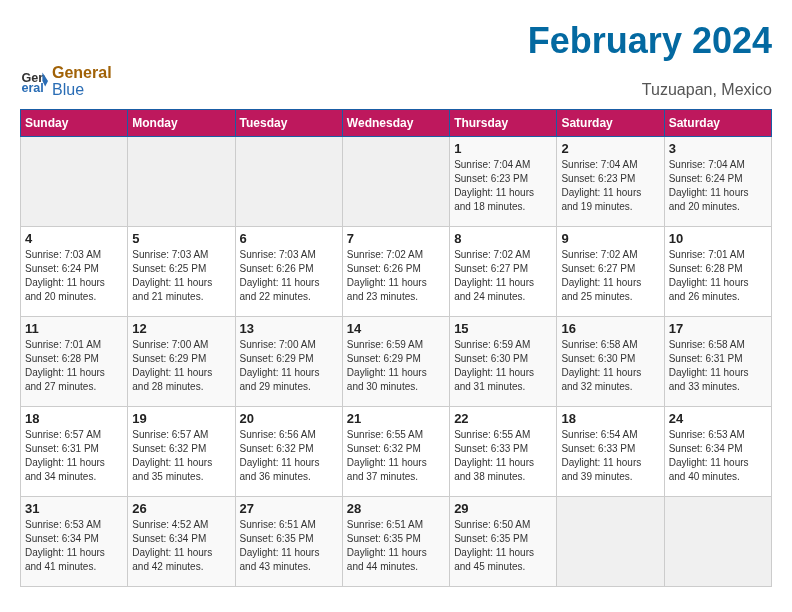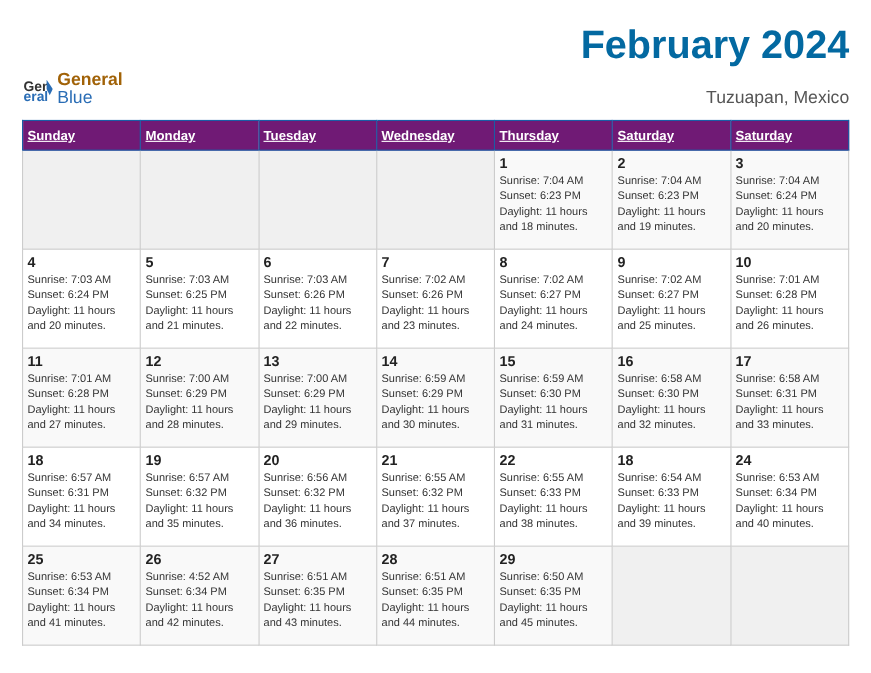--- a/index.html
+++ b/index.html
@@ -37,27 +37,26 @@
       font-size: 16px;
       color: #555;
       margin-top: 19px;
     }
     .calendar-table {
       width: 100%;
       border-collapse: collapse;
       font-size: 11px;
     }
     .calendar-table thead tr th {
-      background-color: #701a75;
+      background-color: #be185d;
       color: #fff;
       padding: 6px 4px;
       text-align: left;
       font-size: 12px;
       border: 1px solid #1a5da5;
-      text-decoration: underline;
     }
     .calendar-table tbody tr td {
       border: 1px solid #ccc;
       padding: 4px;
       vertical-align: top;
       width: calc(100% / 7);
       min-height: 80px;
       height: 90px;
       background: #fff;
     }
@@ -292,21 +291,21 @@
         <td>
           <div class="day-number">24</div>
           <div class="day-info" style="white-space: pre-line;">Sunrise: 6:53 AM
 Sunset: 6:34 PM
 Daylight: 11 hours
 and 40 minutes.</div>
         </td>
       </tr>
       <tr>
         <td>
-          <div class="day-number">25</div>
+          <div class="day-number">31</div>
           <div class="day-info" style="white-space: pre-line;">Sunrise: 6:53 AM
 Sunset: 6:34 PM
 Daylight: 11 hours
 and 41 minutes.</div>
         </td>
         <td>
           <div class="day-number">26</div>
           <div class="day-info" style="white-space: pre-line;">Sunrise: 4:52 AM
 Sunset: 6:34 PM
 Daylight: 11 hours

